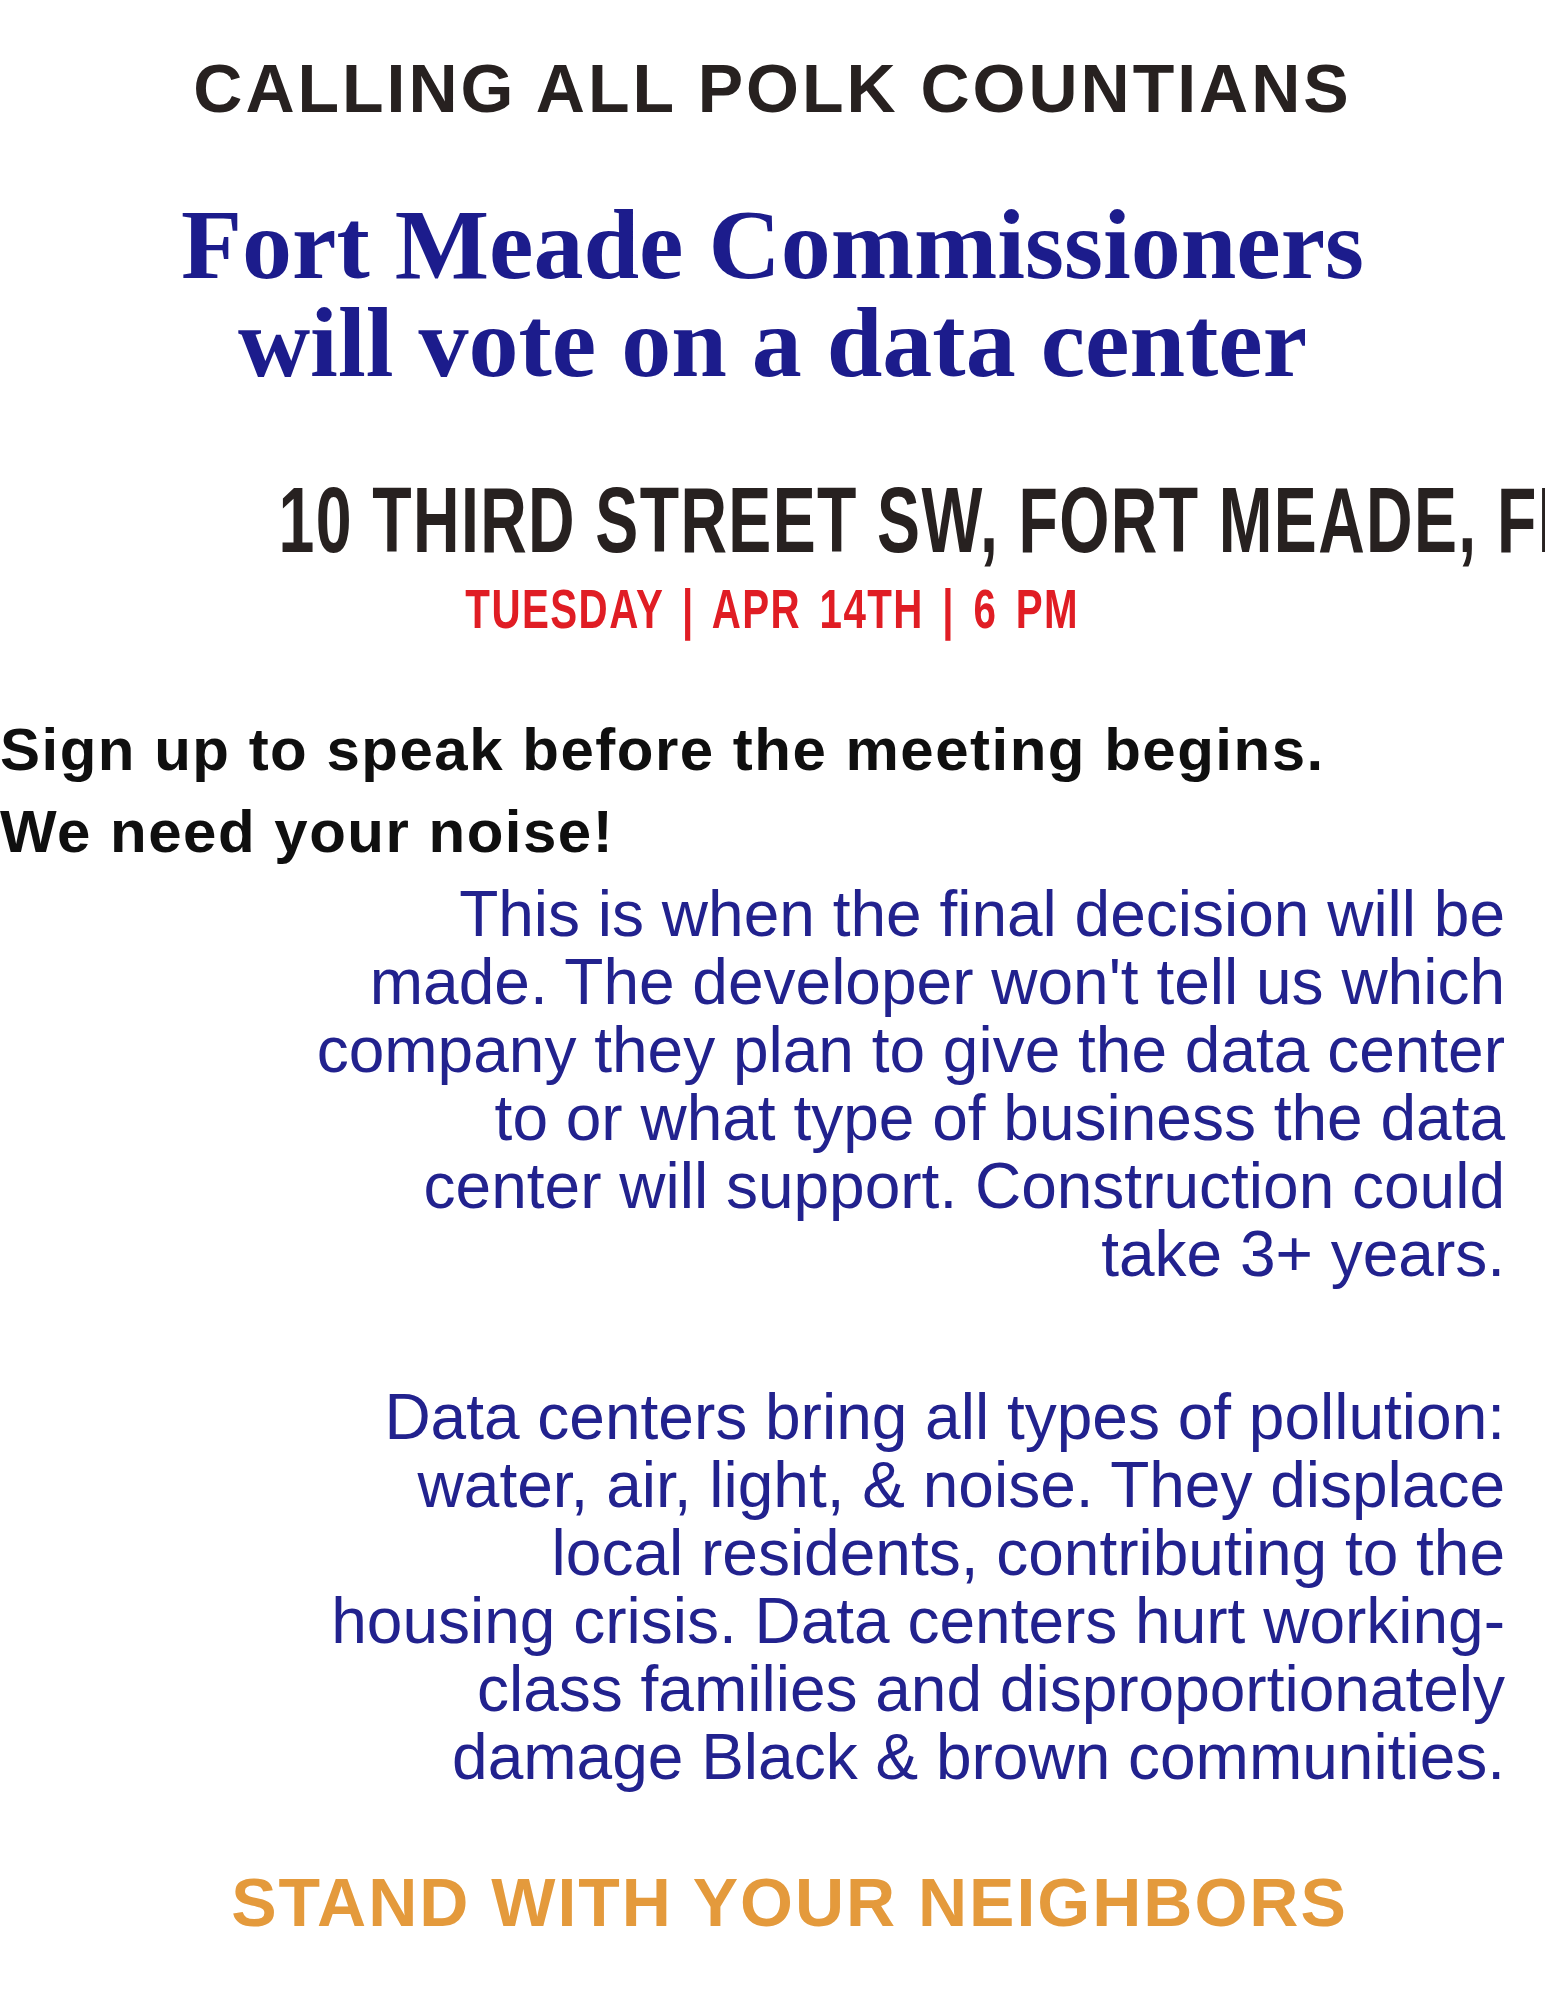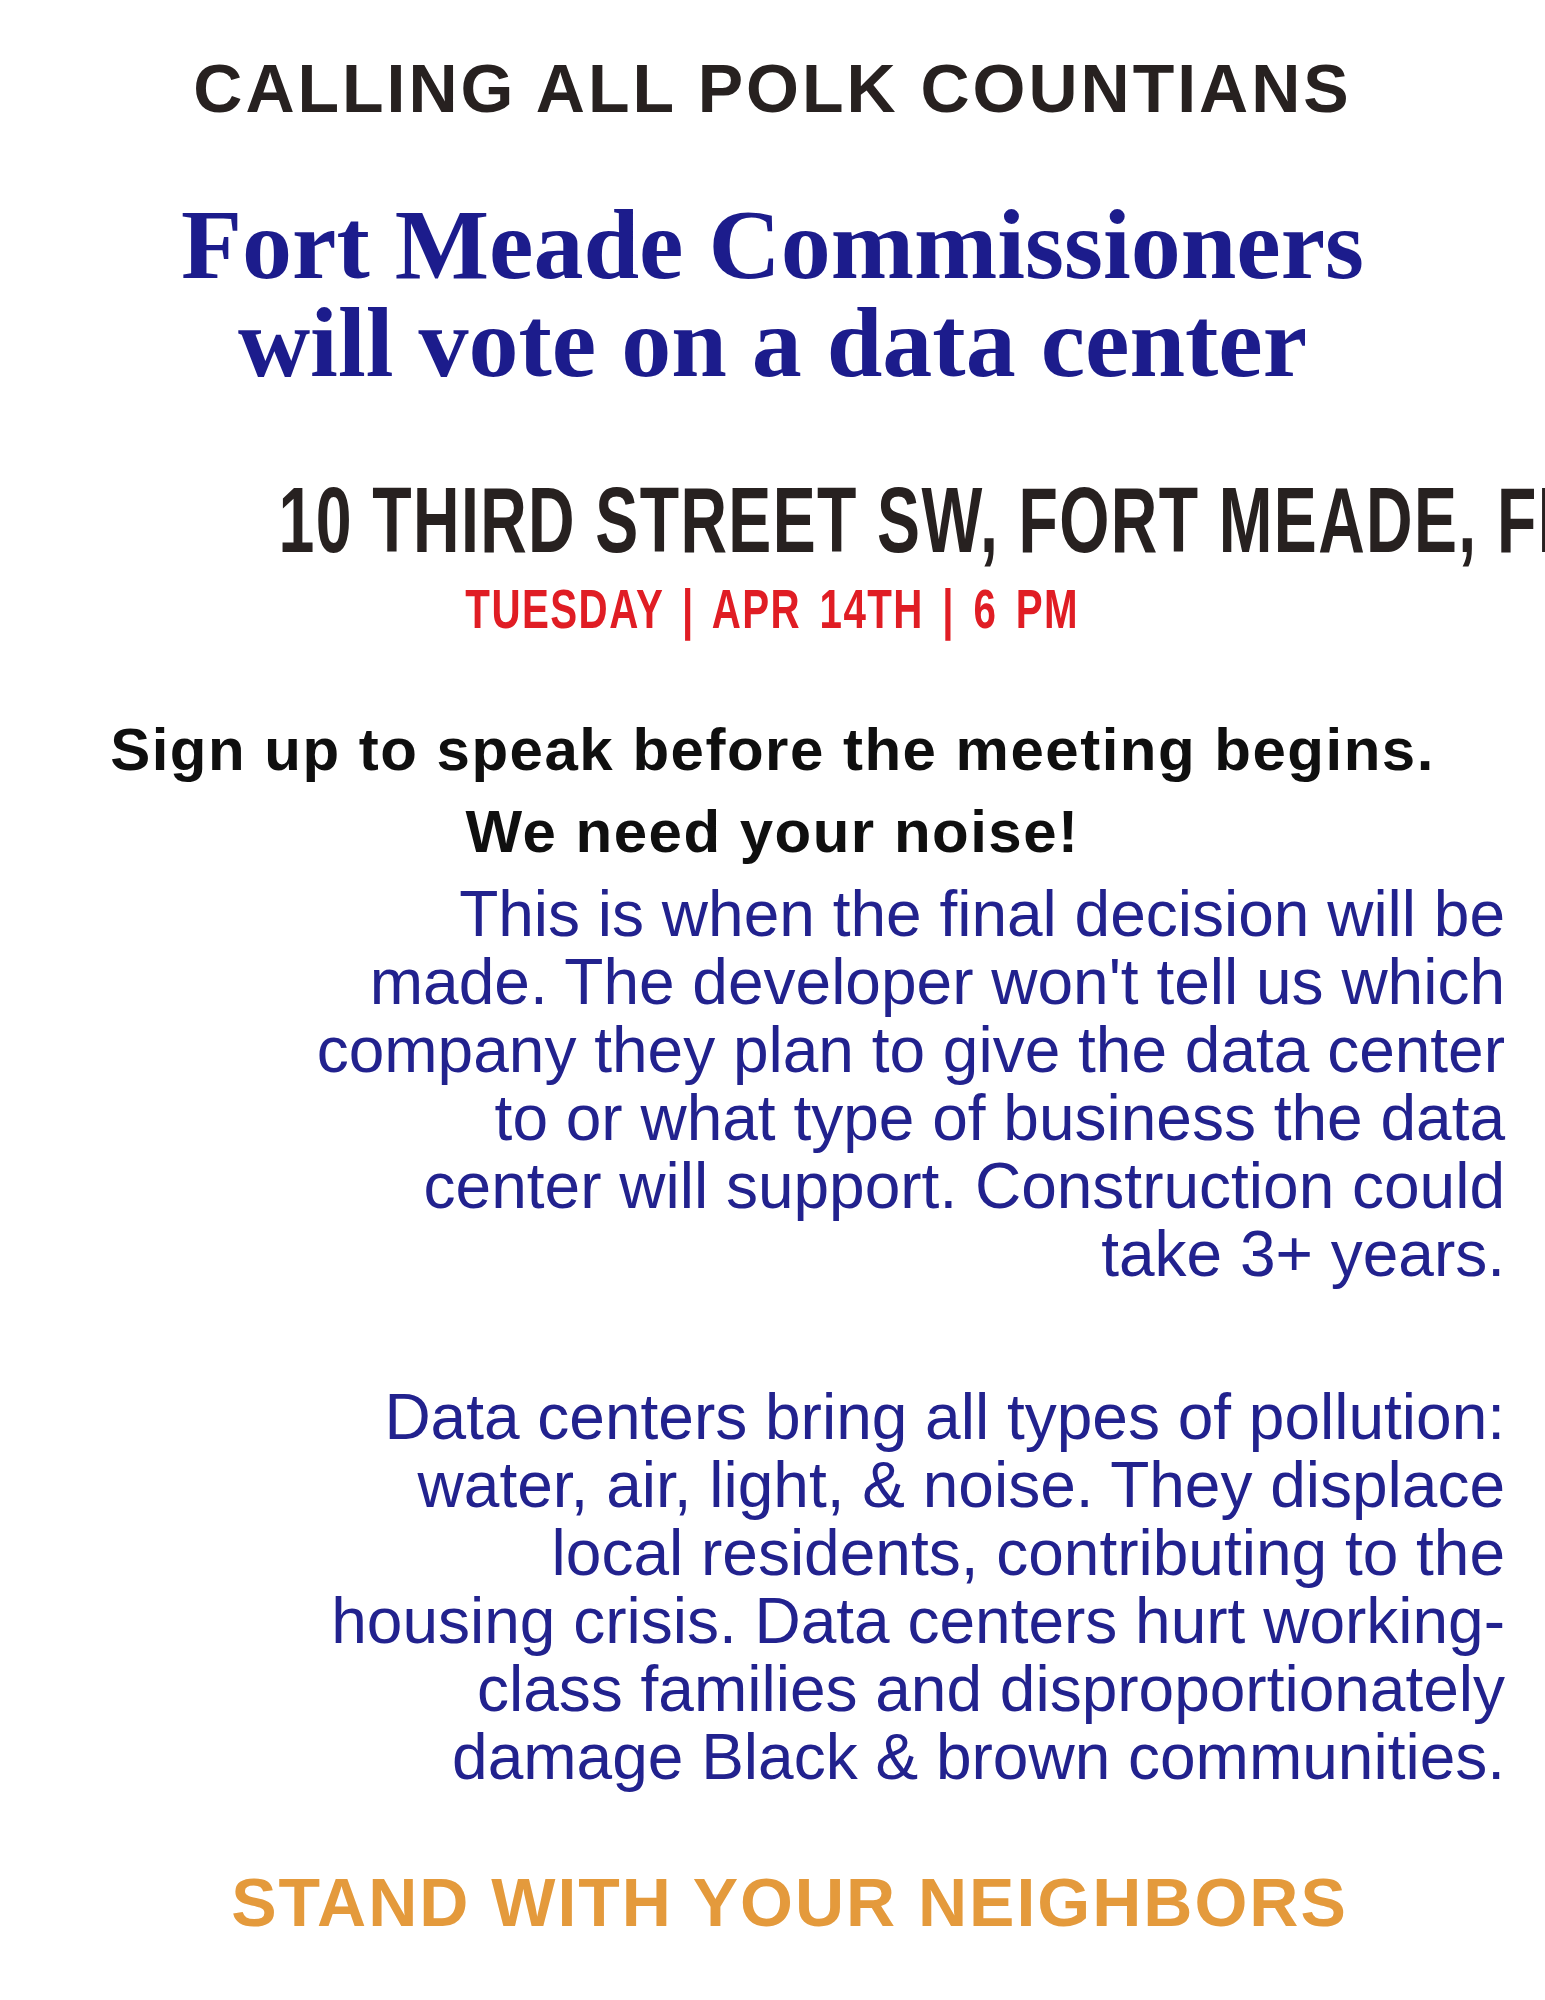--- a/index.html
+++ b/index.html
@@ -64,21 +64,21 @@
     display: inline-block;
     transform: scaleX(0.72);
     letter-spacing: 2px;
     word-spacing: 8px;
   }
   .signup {
     position: absolute;
     top: 709px;
     left: 0;
     width: 100%;
-    text-align: center;
+    text-align: left;
     font-size: 60px;
     line-height: 82px;
     font-weight: 700;
     letter-spacing: 1.5px;
     color: var(--black, #0f0f0f);
   }
   .body-copy {
     position: absolute;
     left: 48px;
     right: 40px;

